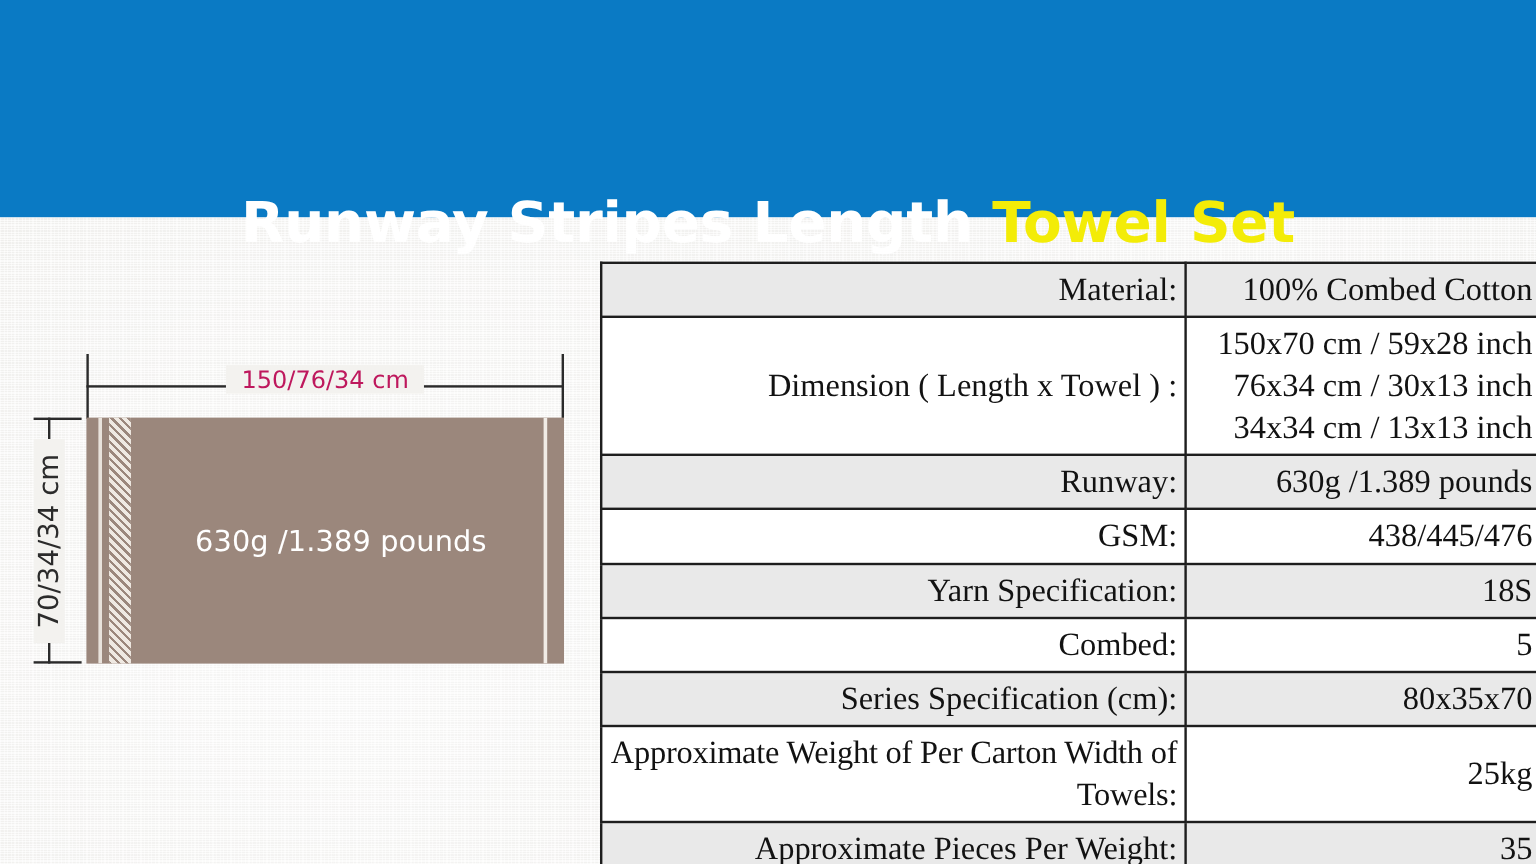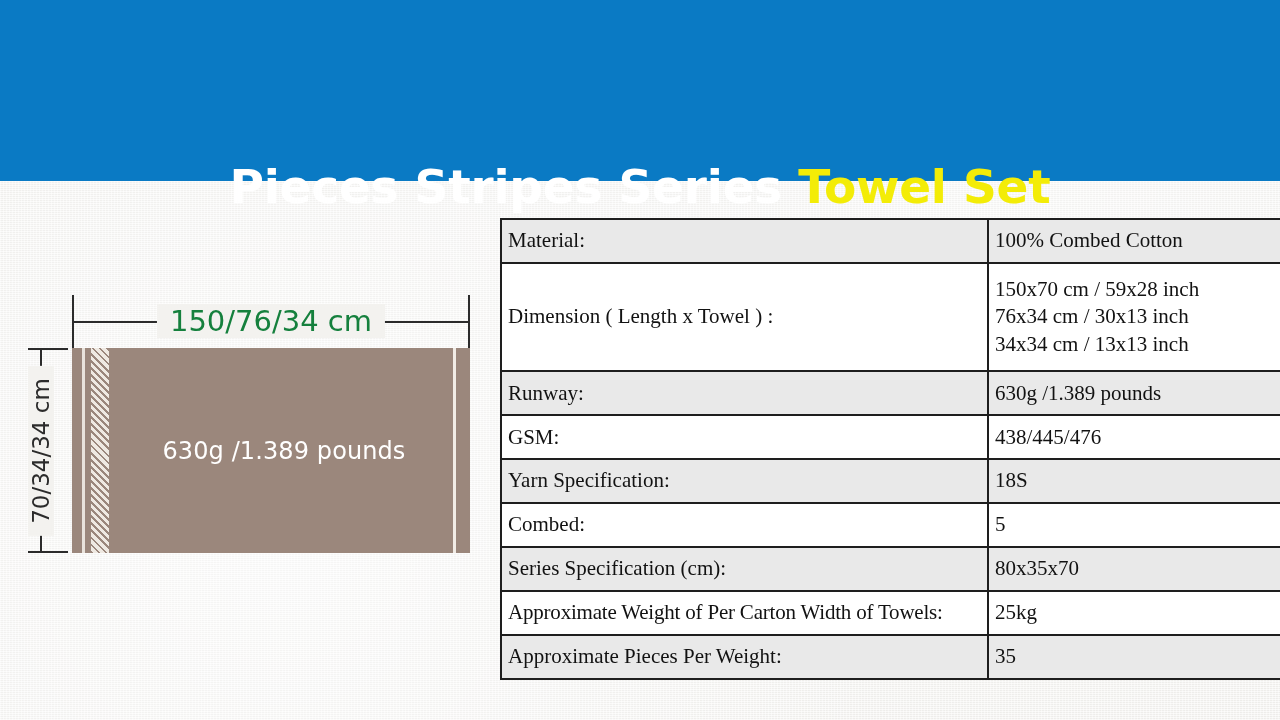--- a/index.html
+++ b/index.html
@@ -138,23 +138,23 @@
   }
   #dim-h .tick.left  { left: 0; }
   #dim-h .tick.right { right: 0; }
   #dim-h-label {
     position: absolute;
     left: 50%;
     top: -17px;
     transform: translateX(-50%);
     background: #f3f2ef;
     padding: 0 13px;
-    color: #15803d;
+    color: #be185d;
     font-family: "DejaVu Sans", sans-serif;
-    font-size: 29px;
+    font-size: 20px;
     white-space: nowrap;
   }
 
   
   #dim-v {
     position: absolute;
     left: 40px;
     top: 167px;
     width: 2px;
     height: 205px;
@@ -198,44 +198,44 @@
   }
   table#spec-table {
     width: 100%;
     height: 100%;
     border-collapse: collapse;
     table-layout: fixed;
     font-family: "Liberation Serif", "DejaVu Serif", serif;
   }
   table#spec-table td {
     border: 2px solid #1e1e1e;
-    text-align: left;
+    text-align: right;
     vertical-align: middle;
-    font-size: 21px;
+    font-size: 27px;
     color: #121212;
     padding: 4px 6px;
     line-height: 1.30;
     margin-left: 12px;
   }
   table#spec-table tr.shaded td { background: #e9e9e9; }
   table#spec-table tr.plain  td { background: #ffffff; }
   td.col-label { width: 473px; }
   td.col-value { width: 282px; }
   td.col-label.tight { font-size: 20px; letter-spacing: -0.2px; }
   .multi { white-space: pre-line; }
 </style>
 </head>
 <body>
 
 <div id="page">
 
   <div id="header">
     <h1 id="header-title">
       <br>
-      <span>Pieces Stripes Series </span><span class="accent">Towel Set</span>
+      <span>Runway Stripes Length </span><span class="accent">Towel Set</span>
     </h1>
   </div>
 
   <div id="diagram">
 
     <div id="dim-h">
       <div class="rule"></div>
       <div class="tick left"></div>
       <div class="tick right"></div>
       <div id="dim-h-label">150/76/34 cm</div>

